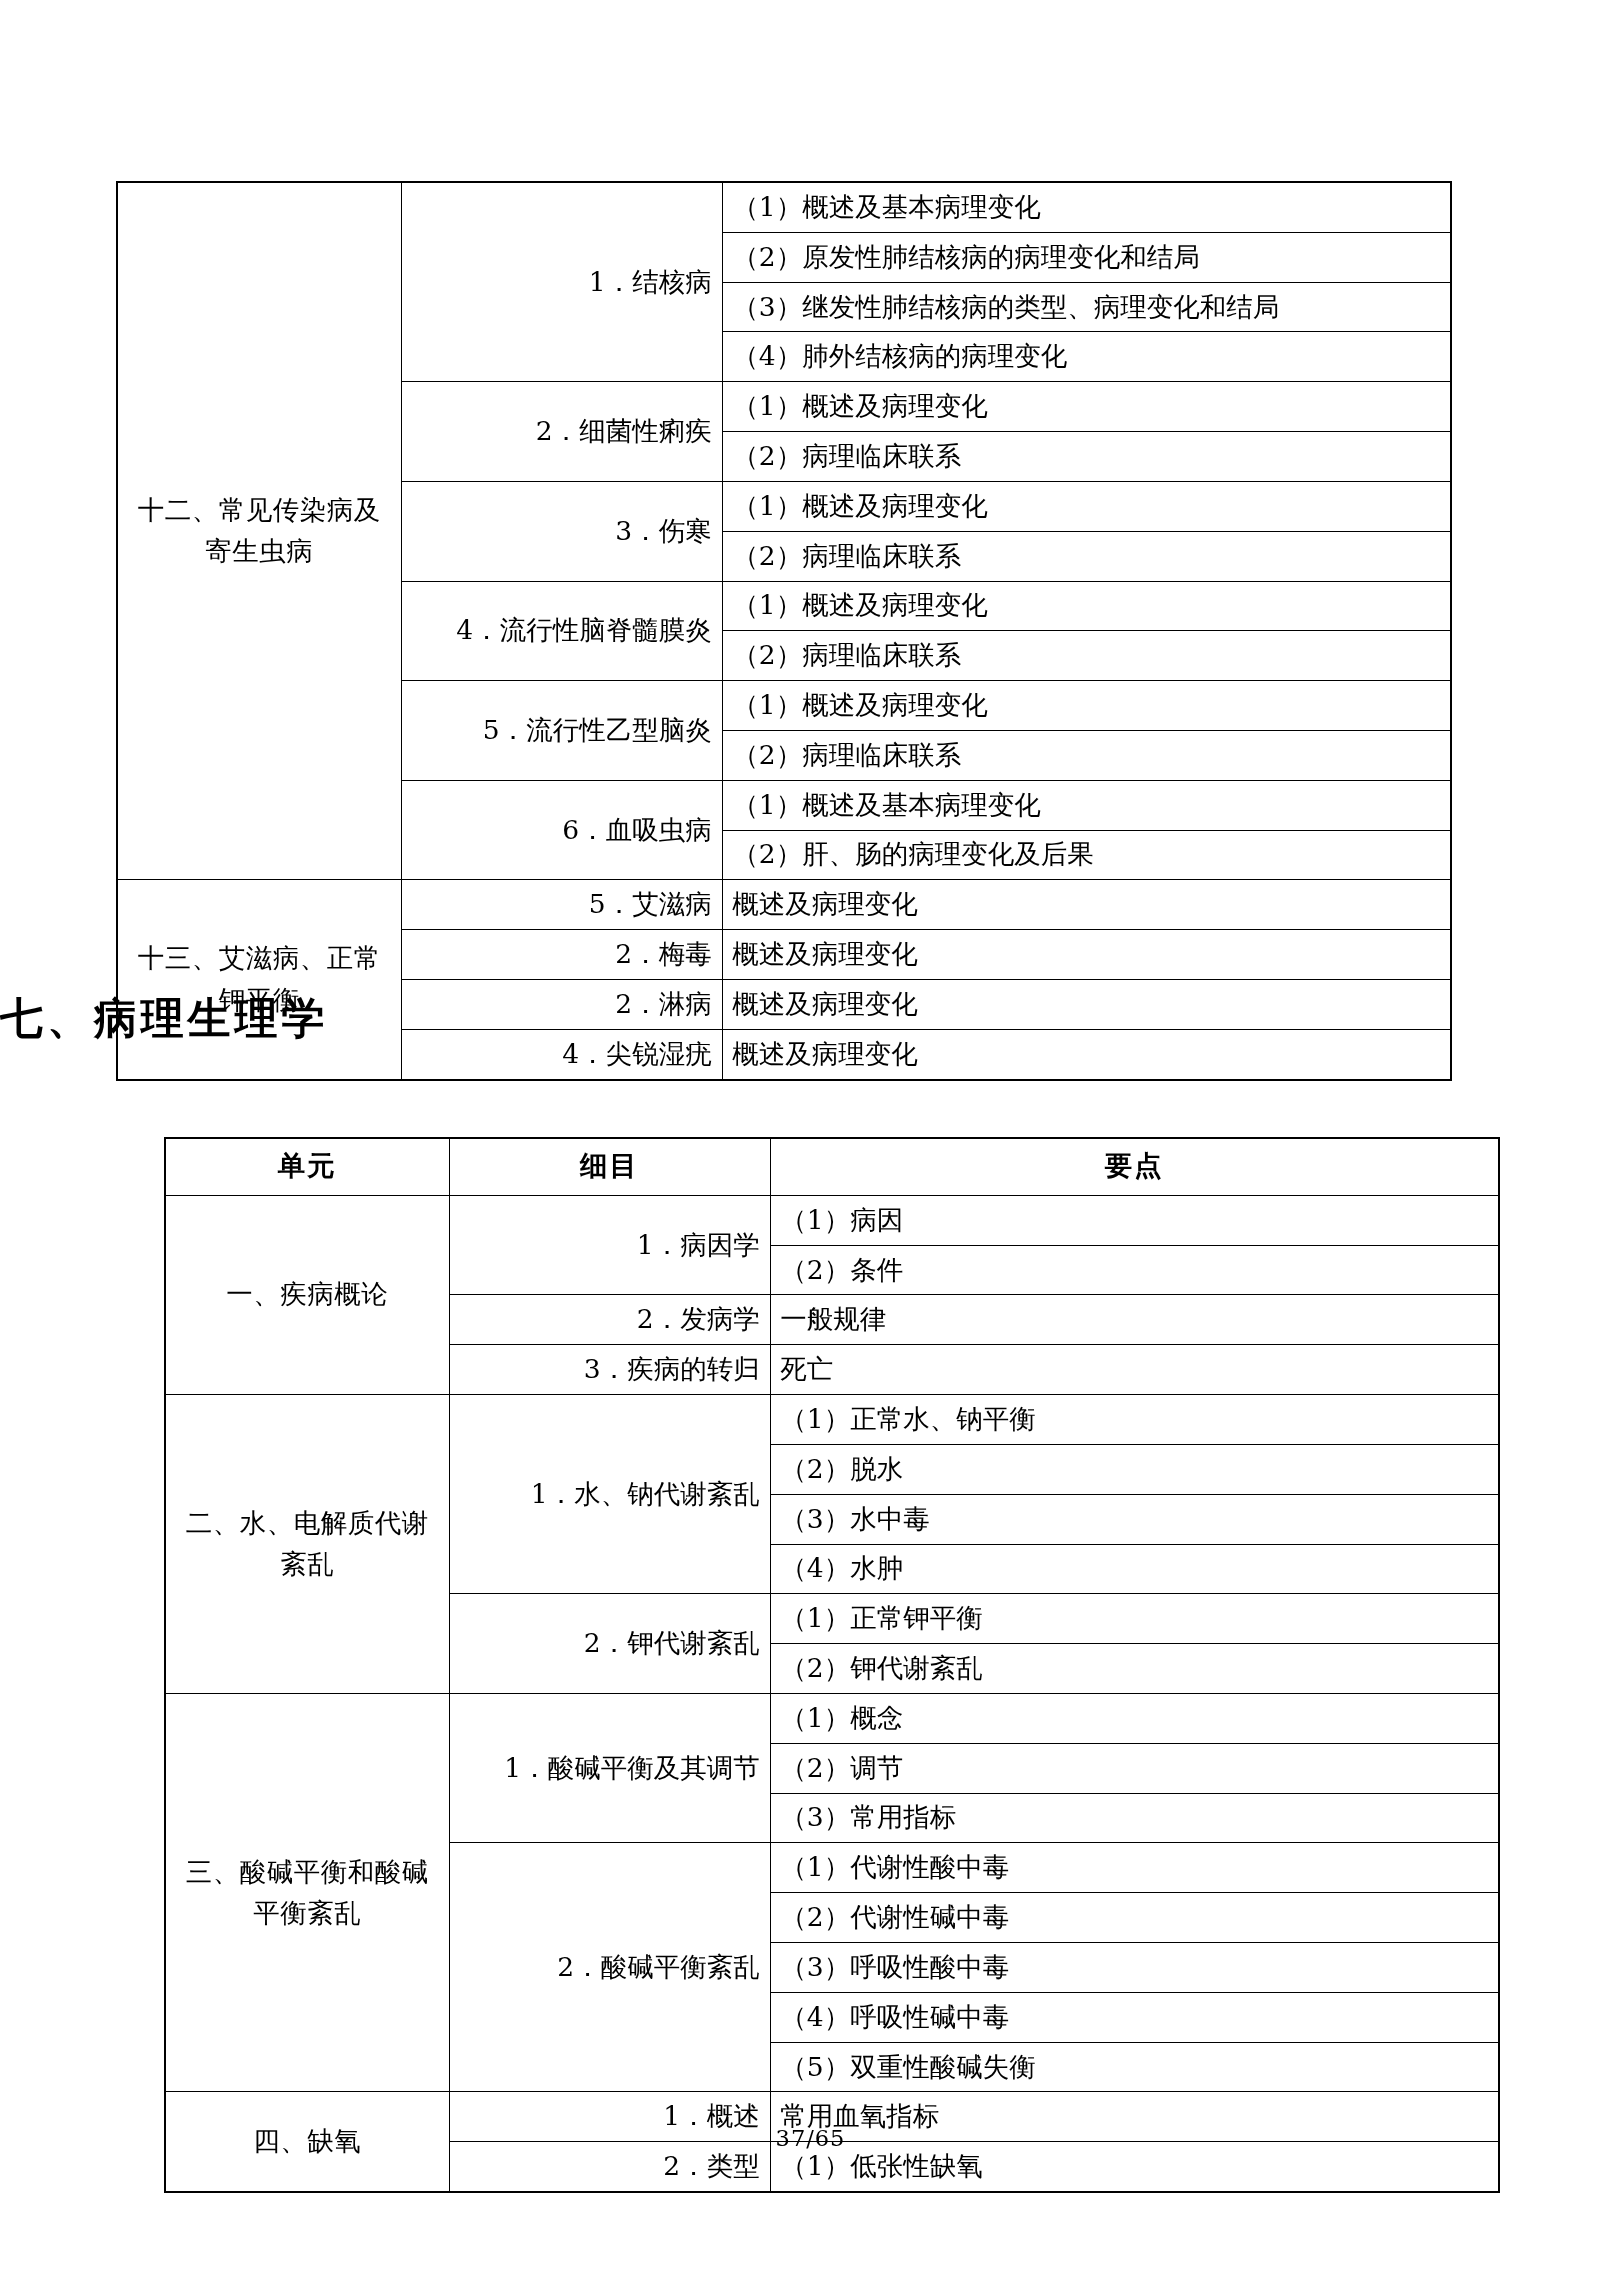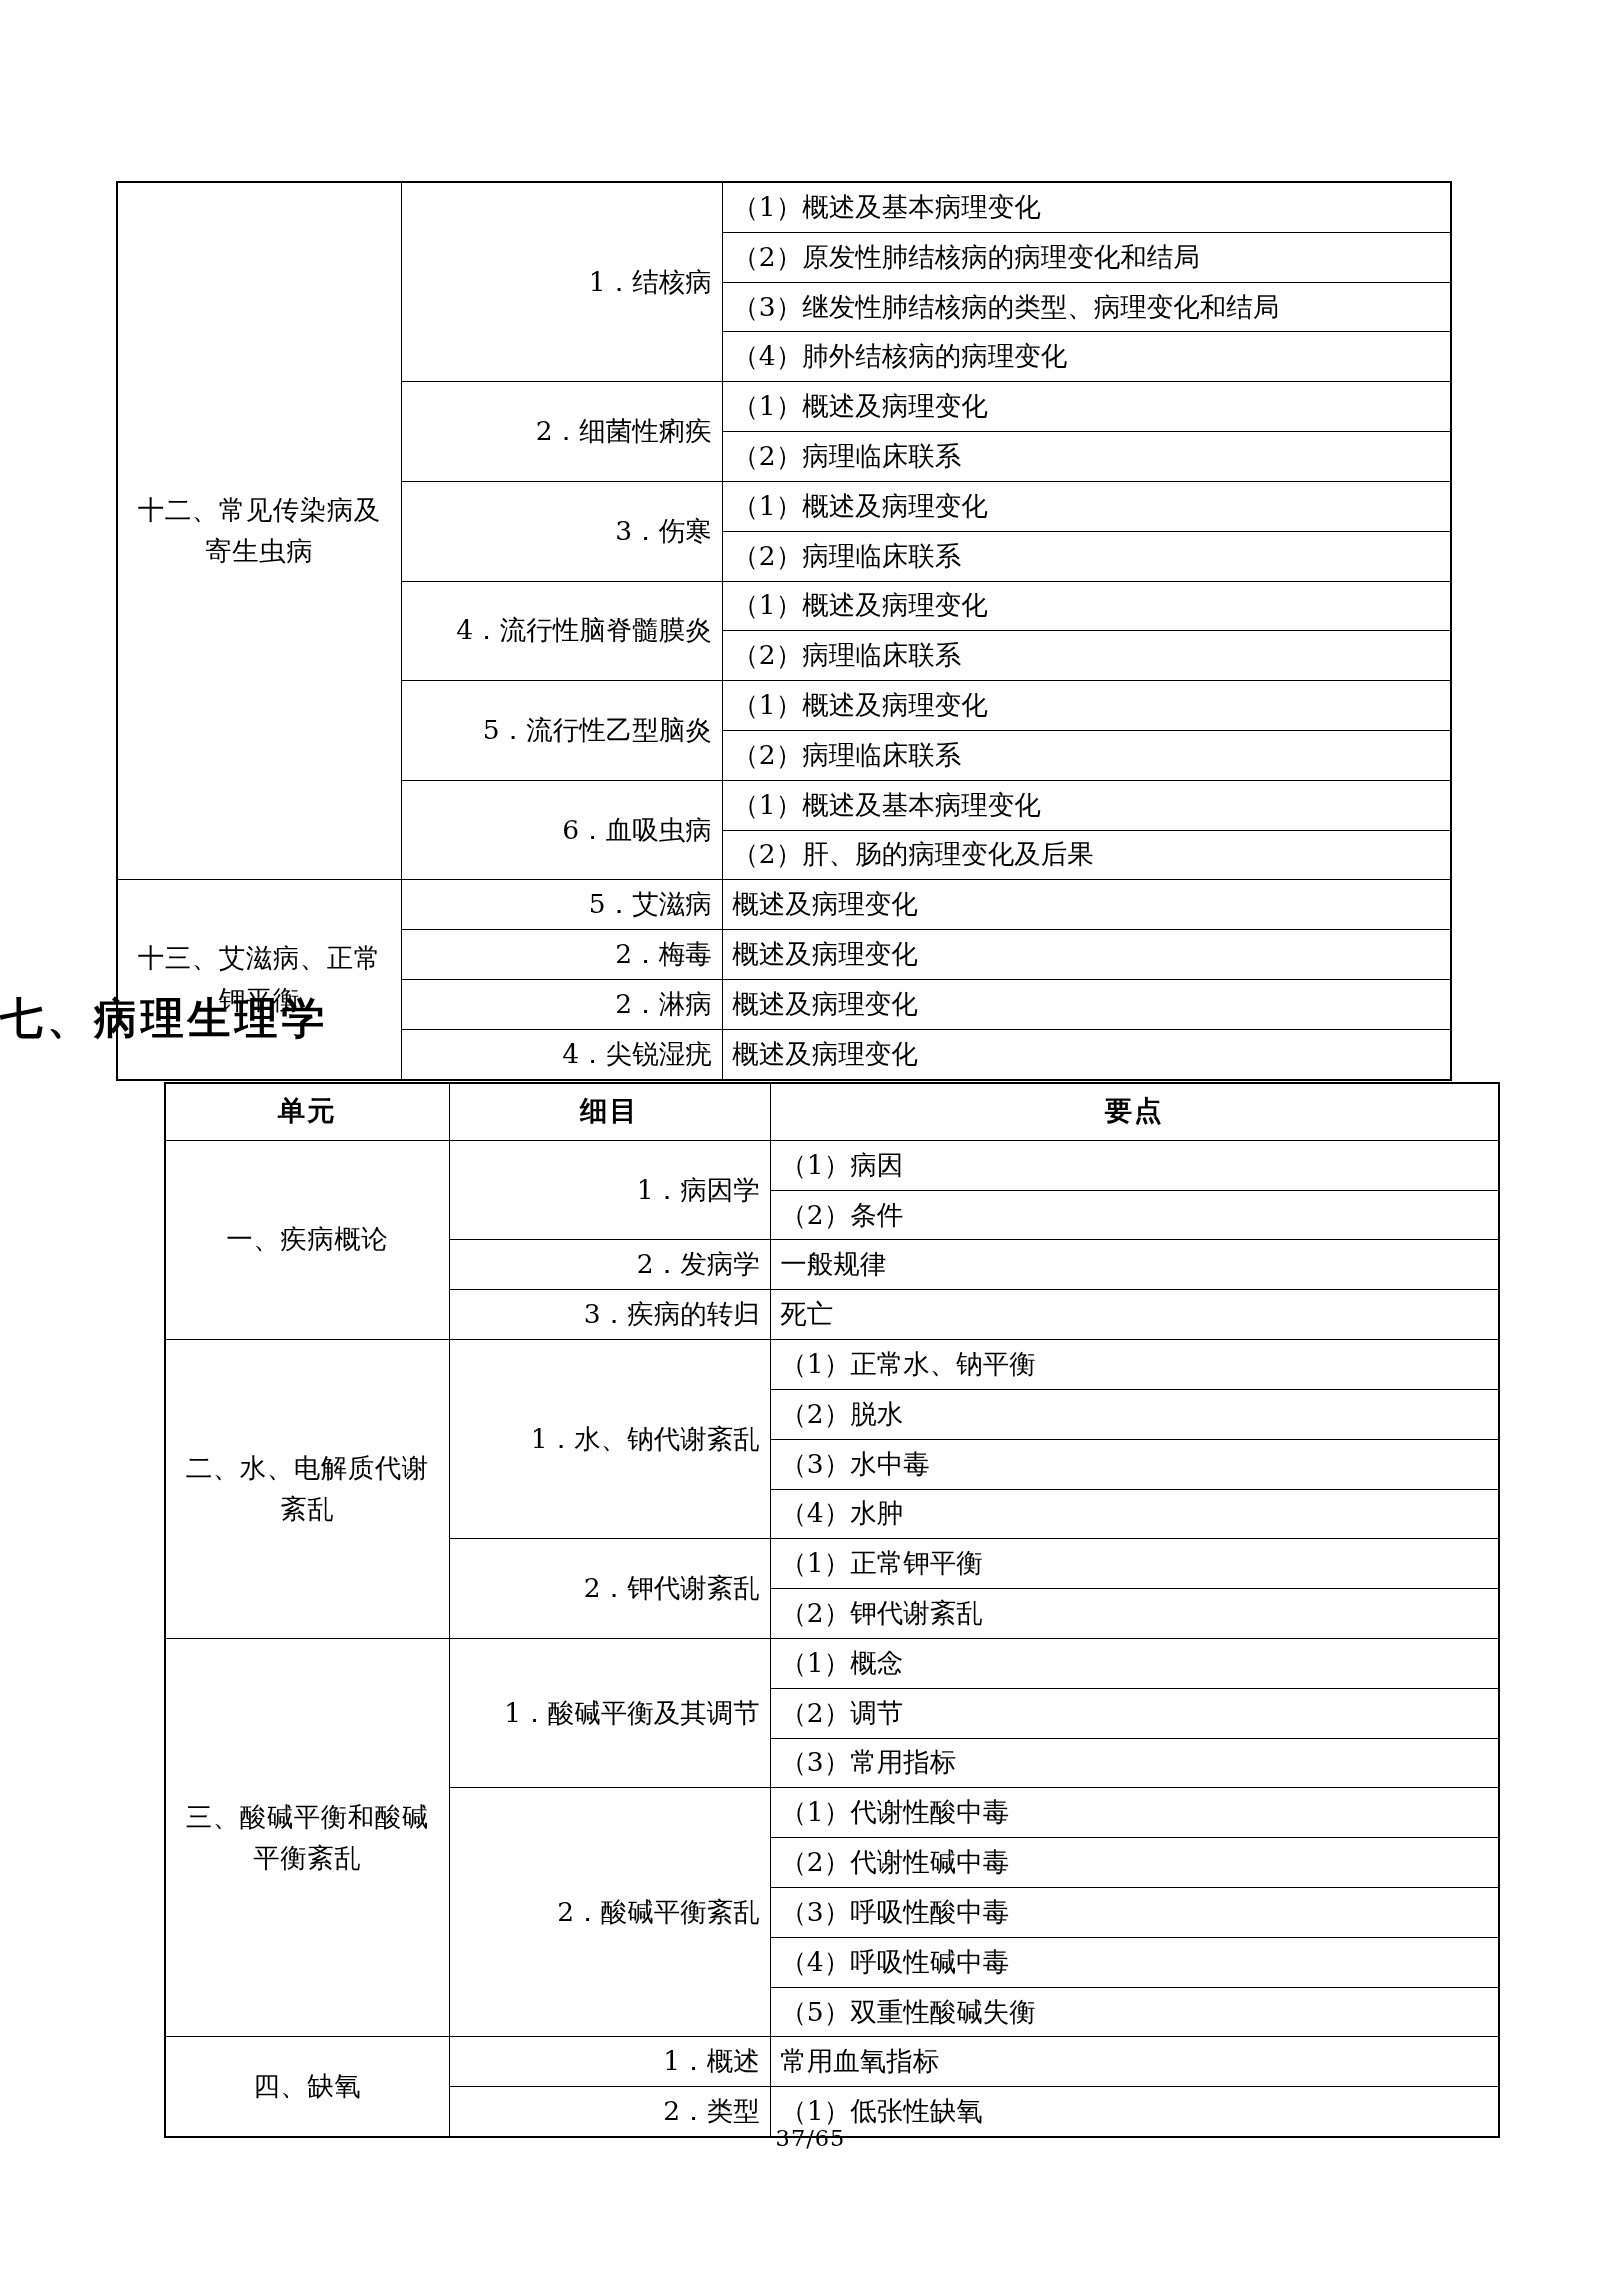--- a/index.html
+++ b/index.html
@@ -82,21 +82,21 @@
     top: 990px;
     width: 1314px;
     font-family: "DejaVu Sans", "Liberation Sans", sans-serif;
     font-weight: bold;
     font-size: 43px;
     letter-spacing: 3.9px;
   }
   #table-pathophys-wrap {
     position: absolute;
     left: 116px;
-    top: 1082px;
+    top: 1137px;
     padding-left: 48px;
   }
   #page-number {
     position: absolute;
     left: 0;
     top: 2125px;
     width: 1621px;
     text-align: center;
     font-family: "DejaVu Serif", "Liberation Serif", serif;
     font-size: 22.5px;

